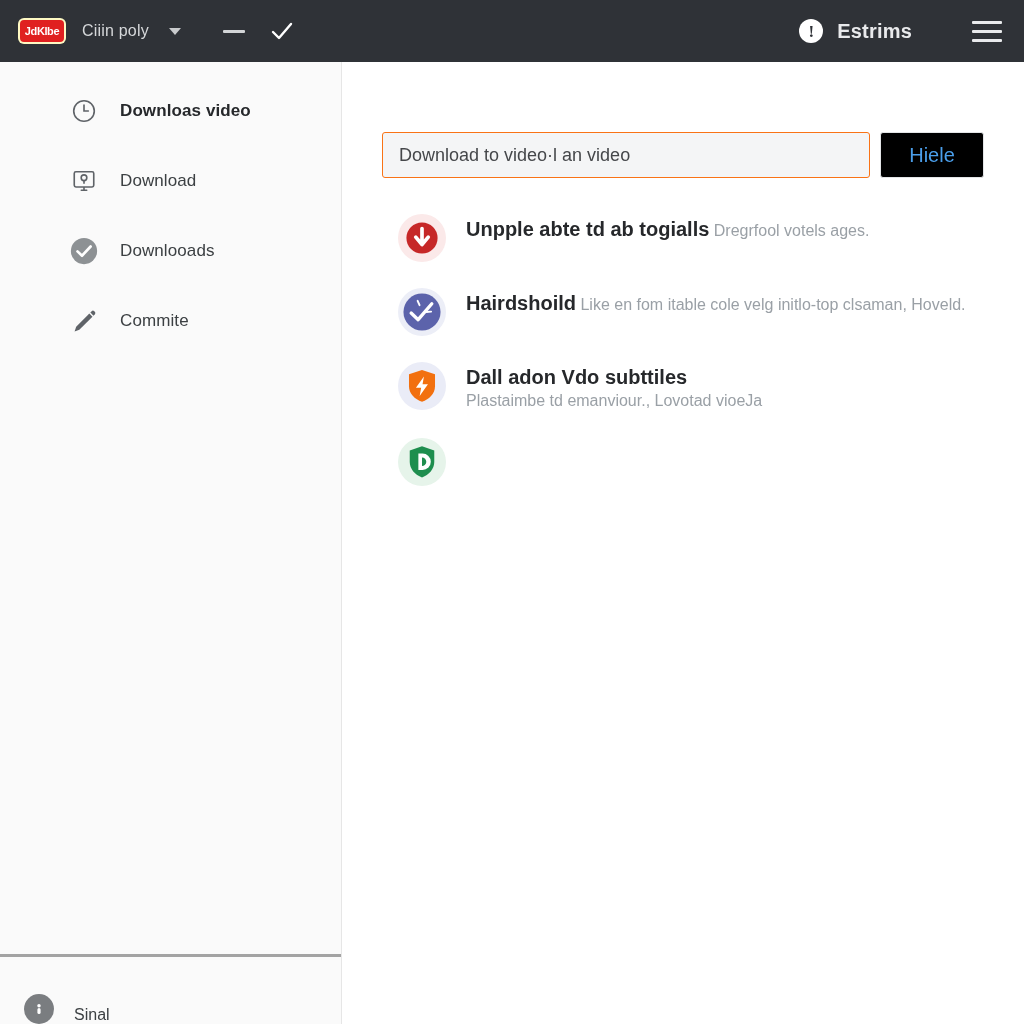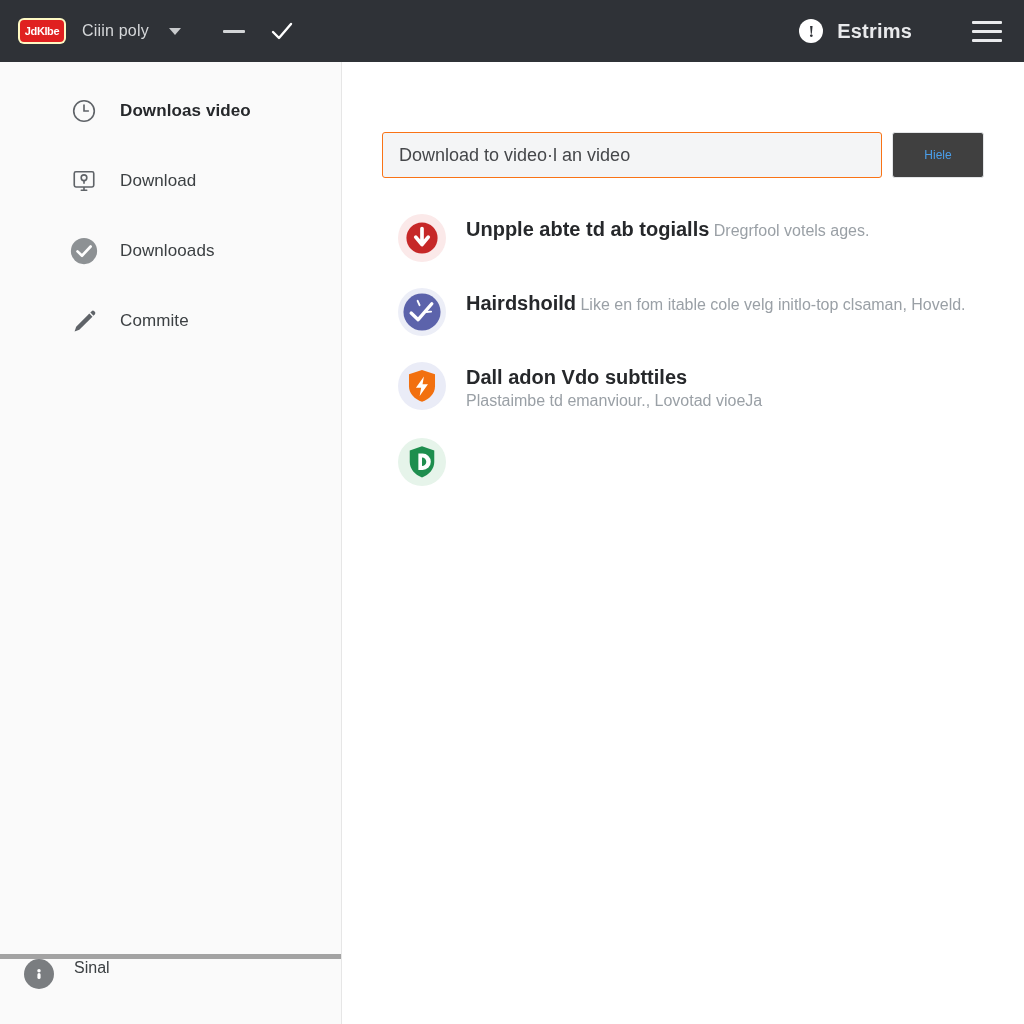--- a/index.html
+++ b/index.html
@@ -89,22 +89,22 @@
   .nav-icon {
     width: 32px; height: 32px; min-width: 32px;
     display: flex; align-items: center; justify-content: center;
     margin-right: 20px;
   }
   .nav-label { font-size: 17px; color: #3c4043; letter-spacing: 0.1px; }
   .nav-item.active .nav-label { font-weight: bold; color: #26282b; }
 
   .sidebar-footer {
     height: 70px; min-height: 70px;
-    border-top: 5px solid #a3a3a3;
-    display: flex; align-items: flex-start; padding-left: 24px;
+    border-top: 3px solid #a3a3a3;
+    display: flex; align-items: flex-end; padding-left: 24px;
   }
   .footer-icon {
     width: 30px; height: 30px; min-width: 30px; border-radius: 50%;
     background: #7a7d80;
     display: flex; align-items: center; justify-content: center;
     margin-right: 20px;
   }
   .footer-label { font-size: 16px; color: #3c4043; }
 
   
@@ -120,26 +120,26 @@
     height: 46px;
     background: #f4f5f6;
     border: 1px solid #f97316;
     border-radius: 3px;
     display: flex; align-items: center;
     padding: 0 16px;
     font-size: 18px; color: #45474a;
     overflow: hidden; white-space: nowrap;
   }
   .ghost-btn {
-    width: 92px; height: 46px;
-    background: #404040;
+    width: 104px; height: 46px;
+    background: #000000;
     border: 1px solid #e3e5e7;
     border-radius: 3px;
     display: flex; align-items: center; justify-content: center;
-    color: #4a9eea; font-size: 12px;
+    color: #4a9eea; font-size: 20px;
   }
 
   .feature-list { margin-top: 22px; }
   .feature-item { display: flex; align-items: flex-start; padding: 12px 0 12px 16px; }
   .feat-icon-wrap {
     width: 48px; height: 48px; min-width: 48px;
     border-radius: 50%;
     display: flex; align-items: center; justify-content: center;
     margin-right: 20px; margin-top: 2px;
   }

